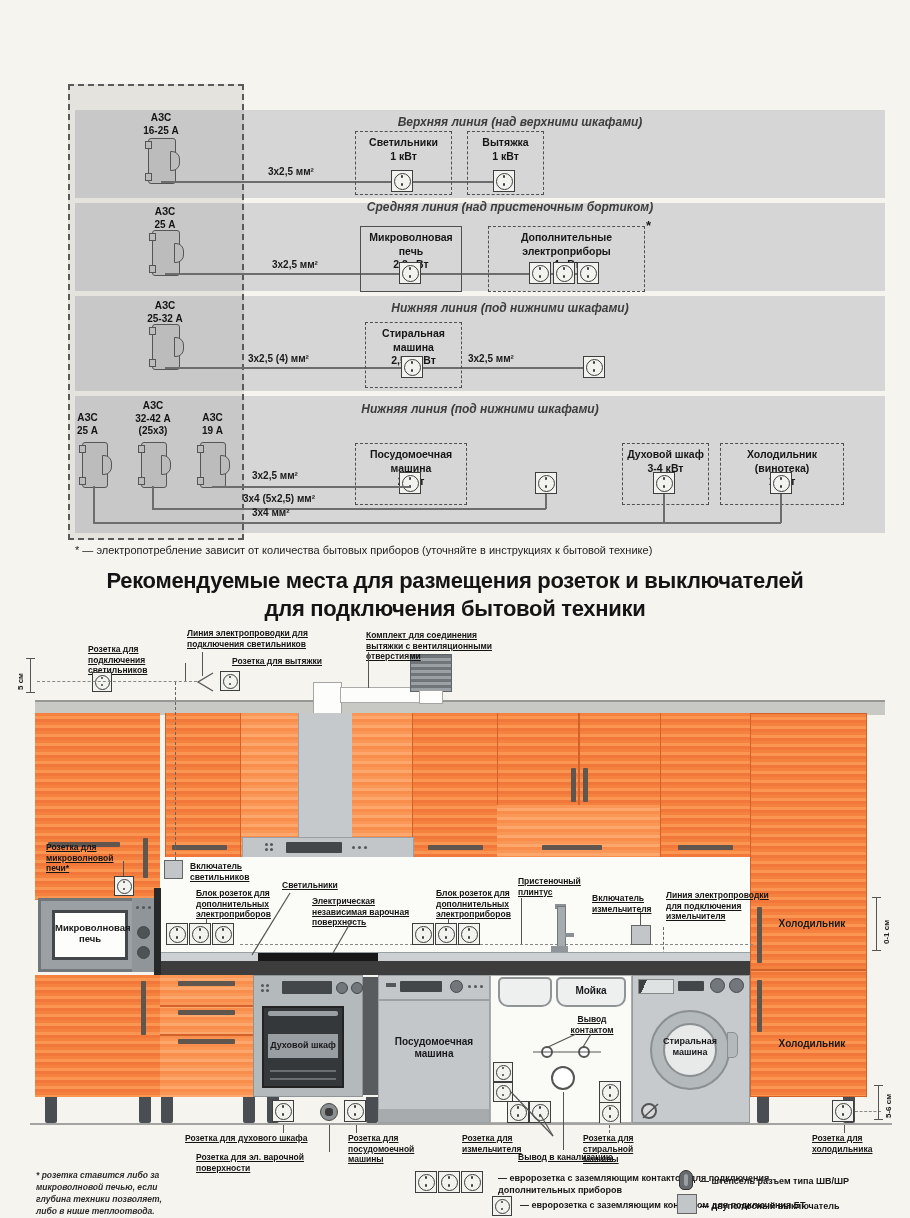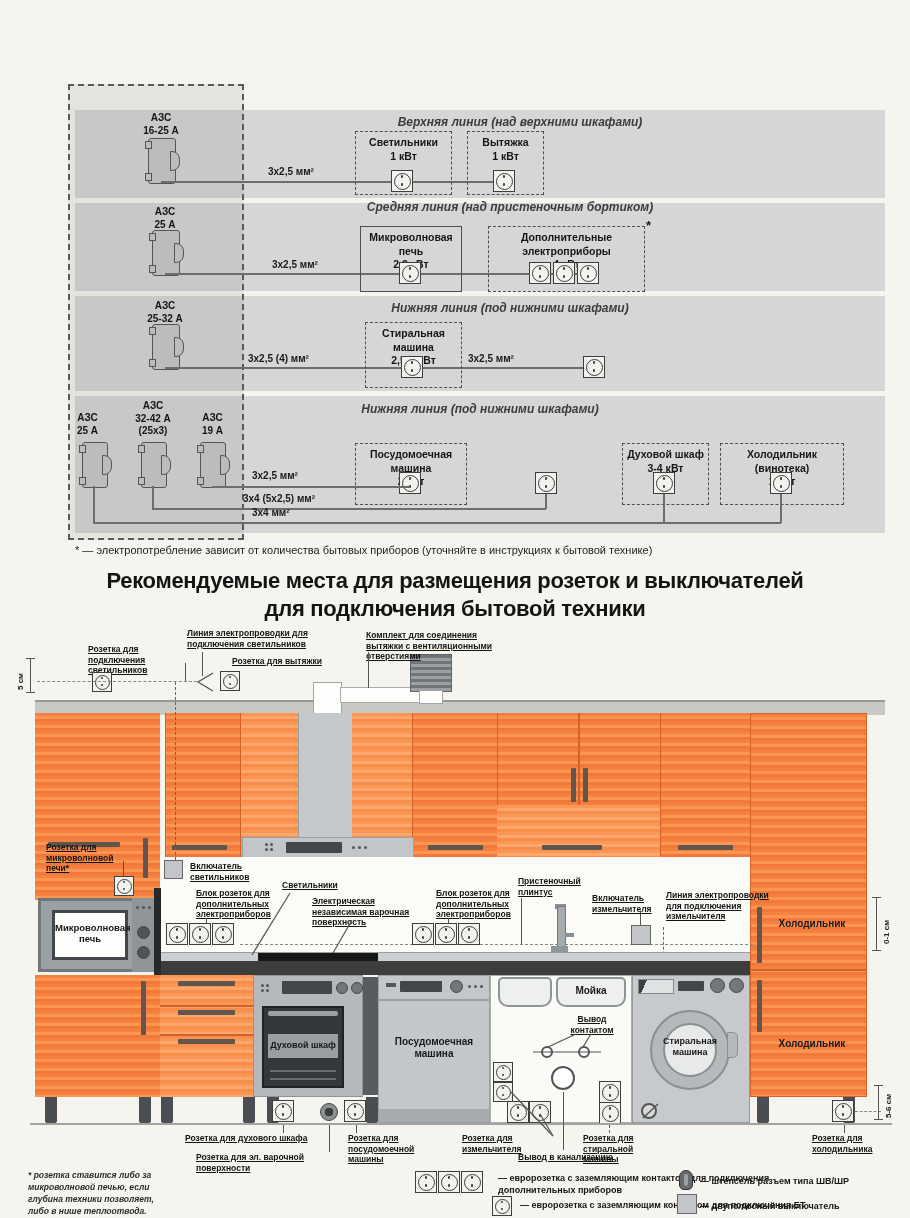--- a/index.html
+++ b/index.html
@@ -369,21 +369,21 @@
   <div class="abs vln" style="left:356px;top:1125px;height:8px"></div>
   <div class="abs klb" style="left:348px;top:1133px;width:80px">Розетка для посудомоечной машины</div>
   <div class="abs klb" style="left:462px;top:1133px;width:112px">Розетка для измельчителя</div>
   <div class="abs vln" style="left:563px;top:1092px;height:58px"></div>
   <div class="abs klb" style="left:518px;top:1152px;width:105px">Вывод в канализацию</div>
   <div class="abs dshv" style="left:609px;top:1125px;height:8px"></div>
   <div class="abs klb" style="left:583px;top:1133px;width:85px">Розетка для стиральной машины</div>
   <div class="abs vln" style="left:844px;top:1125px;height:8px"></div>
   <div class="abs klb" style="left:812px;top:1133px;width:78px">Розетка для холодильника</div>
 
-  <div class="abs note" style="left:28px;top:1170px;width:148px">* розетка ставится либо за микроволновой печью, если глубина техники позволяет, либо в нише теплоотвода.</div>
+  <div class="abs note" style="left:36px;top:1170px;width:148px">* розетка ставится либо за микроволновой печью, если глубина техники позволяет, либо в нише теплоотвода.</div>
   <div class="abs sock s22" style="left:415px;top:1171px"></div>
   <div class="abs sock s22" style="left:438px;top:1171px"></div>
   <div class="abs sock s22" style="left:461px;top:1171px"></div>
   <div class="abs lgt" style="left:498px;top:1172px;width:290px">— евророзетка с заземляющим контактом для подключения дополнительных приборов</div>
   <div class="abs sock s20" style="left:492px;top:1196px"></div>
   <div class="abs lgt" style="left:520px;top:1199px;width:330px">— евророзетка с заземляющим контактом для подключения БТ</div>
   <div class="abs plugleg" style="left:679px;top:1170px"></div>
   <div class="abs lgt" style="left:700px;top:1175px;width:180px">— штепсель разъем типа ШВ/ШР</div>
   <div class="abs sw" style="left:677px;top:1194px;width:20px;height:20px"></div>
   <div class="abs lgt" style="left:700px;top:1200px;width:180px">— двуполюсный выключатель</div>

